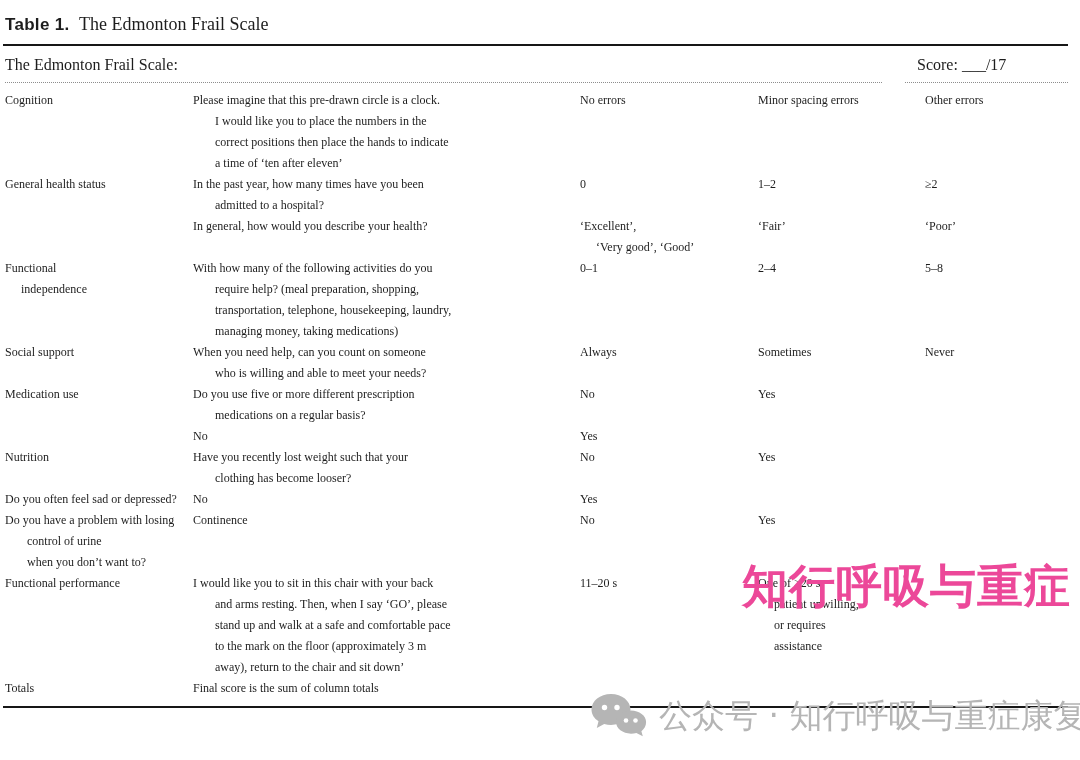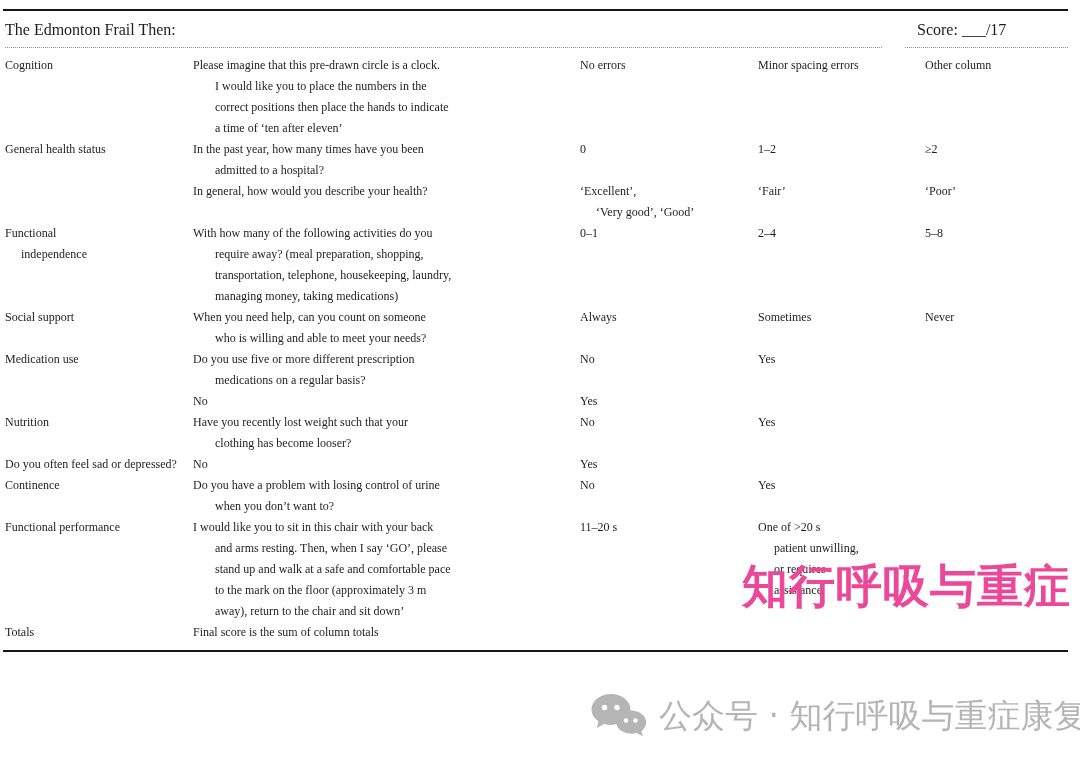--- a/index.html
+++ b/index.html
@@ -47,40 +47,44 @@
     font-family:"DejaVu Sans","Liberation Sans",sans-serif;
     font-size:33px;font-weight:500;color:#b5b5b5;white-space:nowrap;
   }
   .wm-icon svg{display:block;}
 </style>
 </head>
 <body>
 
 <div class="page">
 
+  <div class="title">
+    <span class="title-label">Table 1.</span>
+    <span class="title-text">The Edmonton Frail Scale</span>
+  </div>
 
   <hr class="rule rule-top">
 
   <div class="scale-row">
-    <div class="scale-cell">The Edmonton Frail Then:</div>
+    <div class="scale-cell">The Edmonton Frail Scale:</div>
     <div class="score-cell">Score: ___/17</div>
   </div>
 
 
   <div class="t-body">
 
     <div class="grid">
       <div class="cell hang-sm">Cognition</div>
       <div class="cell hang">Please imagine that this pre-drawn circle is a clock.
 I would like you to place the numbers in the
 correct positions then place the hands to indicate
 a time of ‘ten after eleven’</div>
       <div class="cell hang-sm">No errors</div>
       <div class="cell">Minor spacing errors</div>
-      <div class="cell hang-sm">Other column</div>
+      <div class="cell hang-sm">Other errors</div>
     </div>
 
     <div class="grid">
       <div class="cell hang-sm">General health status</div>
       <div class="cell hang">In the past year, how many times have you been
 admitted to a hospital?</div>
       <div class="cell hang-sm">0</div>
       <div class="cell">1–2</div>
       <div class="cell hang-sm">≥2</div>
     </div>
@@ -91,21 +95,21 @@
       <div class="cell hang-sm">‘Excellent’,
 ‘Very good’, ‘Good’</div>
       <div class="cell">‘Fair’</div>
       <div class="cell hang-sm">‘Poor’</div>
     </div>
 
     <div class="grid">
       <div class="cell hang-sm">Functional
 independence</div>
       <div class="cell hang">With how many of the following activities do you
-require away? (meal preparation, shopping,
+require help? (meal preparation, shopping,
 transportation, telephone, housekeeping, laundry,
 managing money, taking medications)</div>
       <div class="cell hang-sm">0–1</div>
       <div class="cell">2–4</div>
       <div class="cell hang-sm">5–8</div>
     </div>
 
     <div class="grid">
       <div class="cell hang-sm">Social support</div>
       <div class="cell hang">When you need help, can you count on someone
@@ -141,23 +145,23 @@
     </div>
 
     <div class="grid">
       <div class="cell hang">Do you often feel sad or depressed?</div>
       <div class="cell hang-sm">No</div>
       <div class="cell">Yes</div>
       <div class="cell hang-sm"></div>
     </div>
 
     <div class="grid">
-      <div class="cell hang-sm">Continence</div>
       <div class="cell hang">Do you have a problem with losing control of urine
 when you don’t want to?</div>
+      <div class="cell hang-sm">Continence</div>
       <div class="cell hang-sm">No</div>
       <div class="cell">Yes</div>
       <div class="cell hang-sm"></div>
     </div>
 
     <div class="grid">
       <div class="cell hang-sm">Functional performance</div>
       <div class="cell hang">I would like you to sit in this chair with your back
 and arms resting. Then, when I say ‘GO’, please
 stand up and walk at a safe and comfortable pace

